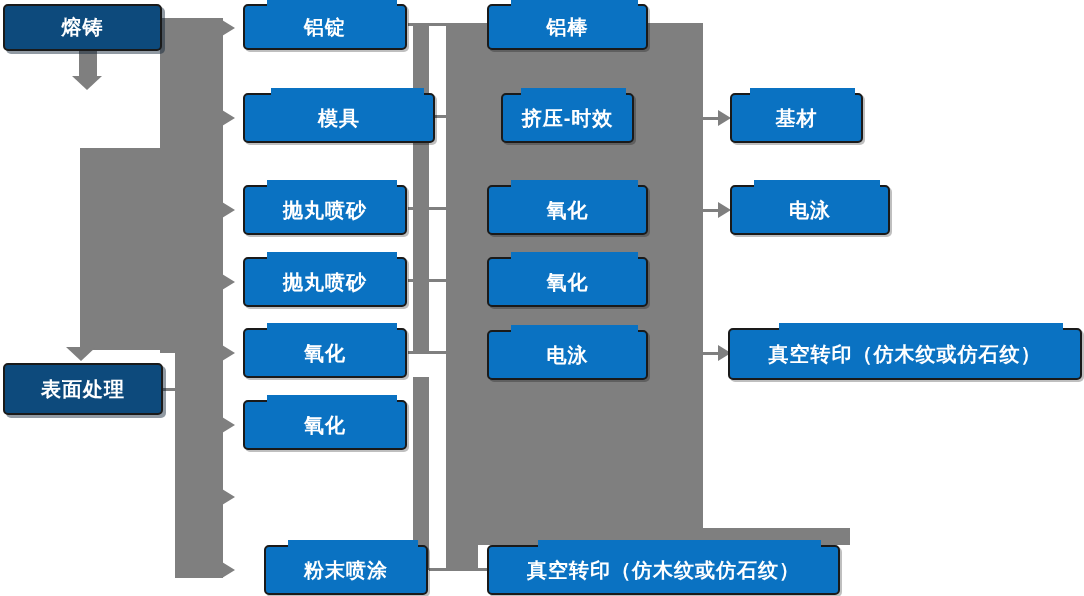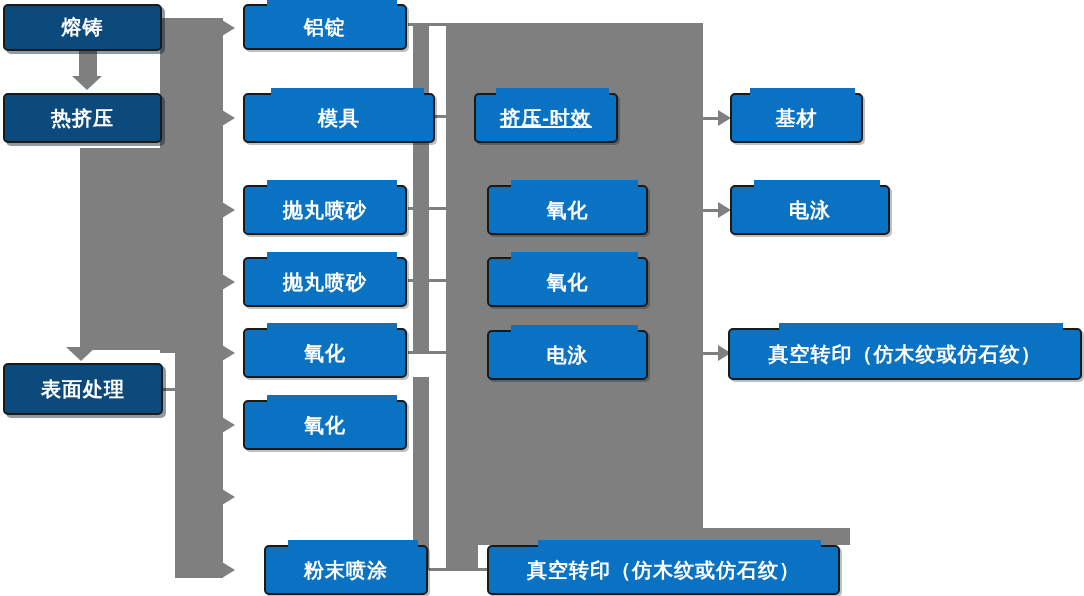--- a/index.html
+++ b/index.html
@@ -66,23 +66,20 @@
   <div class="gray" style="left:702px;top:117px;width:18px;height:3px;"></div>
   <div class="tri tri-r" style="left:718px;top:110px;"></div>
   <div class="gray" style="left:702px;top:209px;width:18px;height:3px;"></div>
   <div class="tri tri-r" style="left:718px;top:202px;"></div>
   <div class="gray" style="left:702px;top:352px;width:18px;height:3px;"></div>
   <div class="tri tri-r" style="left:718px;top:345px;"></div>
 
 <div class="box dark" style="left: 3px; top: 4px; width: 159px; height: 47px;">
       <span>熔铸</span>
     </div>
-    <div class="box dark" style="left: 3px; top: 93px; width: 159px; height: 50px;">
-      <span>热挤压</span>
-    </div>
     <div class="box dark" style="left: 3px; top: 363px; width: 160px; height: 52px;">
       <span>表面处理</span>
     </div>
     <div class="box blue" style="left: 243px; top: 4px; width: 164px; height: 46px;">
       <span>铝锭</span>
     </div>
     <div class="box blue" style="left: 243px; top: 93px; width: 192px; height: 50px;">
       <span>模具</span>
     </div>
     <div class="box blue" style="left: 243px; top: 185px; width: 164px; height: 50px;">
@@ -93,21 +90,24 @@
     </div>
     <div class="box blue" style="left: 243px; top: 328px; width: 164px; height: 50px;">
       <span>氧化</span>
     </div>
     <div class="box blue" style="left: 243px; top: 400px; width: 164px; height: 50px;">
       <span>氧化</span>
     </div>
     <div class="box blue" style="left: 243px; top: 545px; width: 164px; height: 50px; margin-left: 21px;">
       <span>粉末喷涂</span>
     </div>
-    <div class="box blue" style="left: 474px; top: 93px; width: 144px; height: 50px; text-decoration: underline;">
+    <div class="box blue" style="left: 487px; top: 4px; width: 161px; height: 46px;">
+      <span>铝棒</span>
+    </div>
+    <div class="box blue" style="left: 501px; top: 93px; width: 133px; height: 50px;">
       <span>挤压-时效</span>
     </div>
     <div class="box blue" style="left: 487px; top: 185px; width: 161px; height: 50px;">
       <span>氧化</span>
     </div>
     <div class="box blue" style="left: 487px; top: 257px; width: 161px; height: 50px;">
       <span>氧化</span>
     </div>
     <div class="box blue" style="left: 487px; top: 330px; width: 161px; height: 50px;">
       <span>电泳</span>

